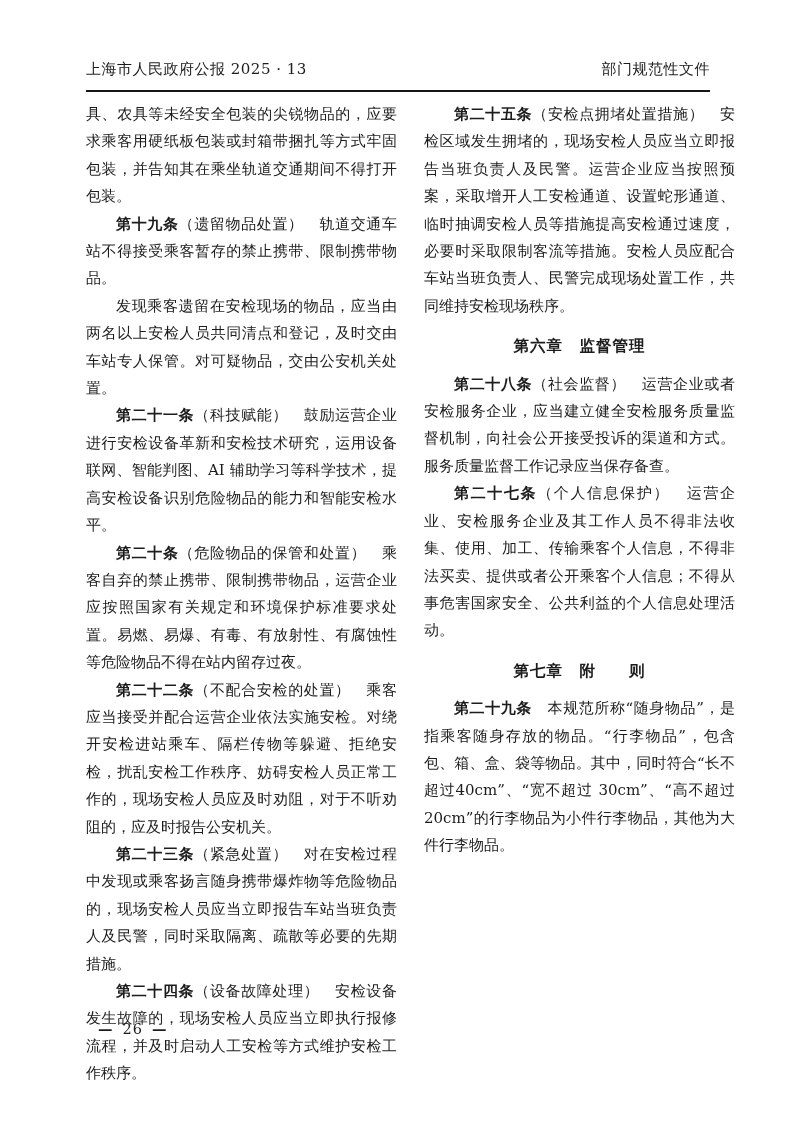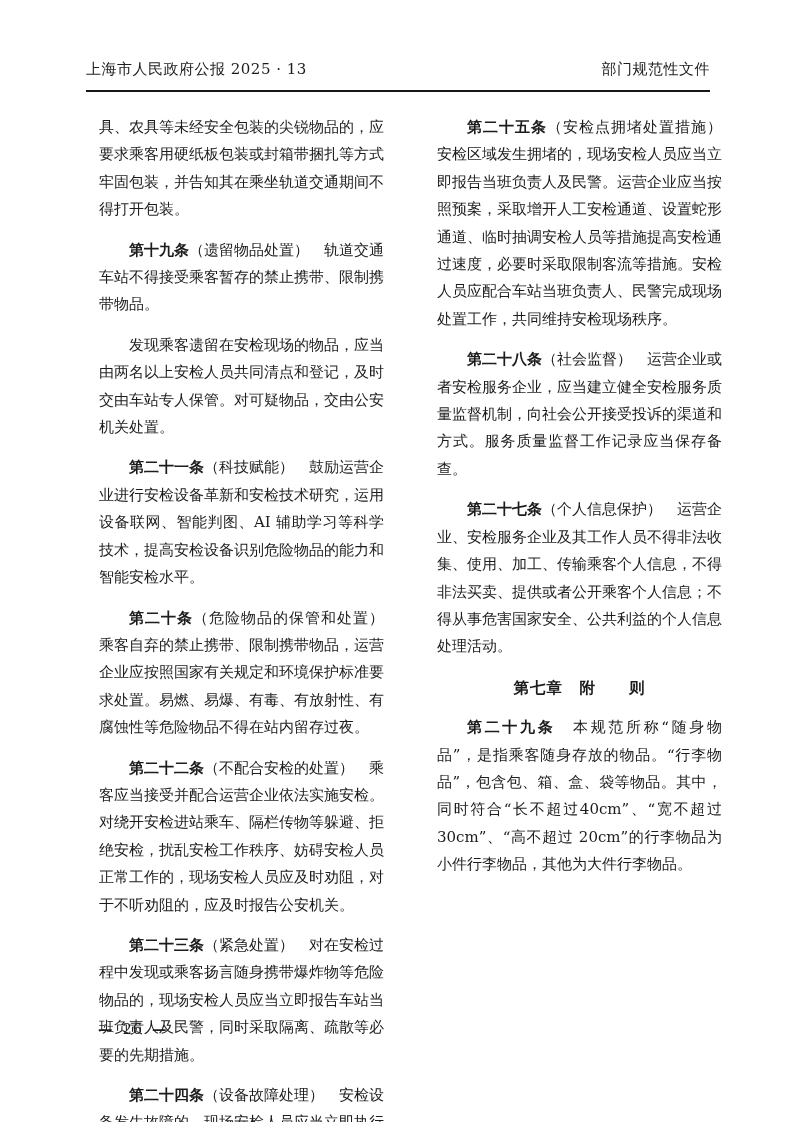--- a/index.html
+++ b/index.html
@@ -41,21 +41,21 @@
     top: 101px;
     width: 311px;
     font-size: 15px;
     line-height: 27.4px;
     text-align: justify;
     text-justify: inter-character;
   }
   #col-left  { left: 86px; }
   #col-right { left: 424px; }
   .column p {
-    margin: 13px;
+    margin: 0;
     text-indent: 2em;
   }
   .column p.cont {
     text-indent: 0;
   }
   .column p.chapter {
     text-indent: 0;
     text-align: center;
     font-weight: bold;
     font-size: 15.5px;
@@ -92,19 +92,20 @@
     <p class="article"><span class="lead">第十九条</span>（遗留物品处置）　轨道交通车站不得接受乘客暂存的禁止携带、限制携带物品。</p>
     <p class="indent">发现乘客遗留在安检现场的物品，应当由两名以上安检人员共同清点和登记，及时交由车站专人保管。对可疑物品，交由公安机关处置。</p>
     <p class="article"><span class="lead">第二十一条</span>（科技赋能）　鼓励运营企业进行安检设备革新和安检技术研究，运用设备联网、智能判图、AI 辅助学习等科学技术，提高安检设备识别危险物品的能力和智能安检水平。</p>
     <p class="article"><span class="lead">第二十条</span>（危险物品的保管和处置）　乘客自弃的禁止携带、限制携带物品，运营企业应按照国家有关规定和环境保护标准要求处置。易燃、易爆、有毒、有放射性、有腐蚀性等危险物品不得在站内留存过夜。</p>
     <p class="article"><span class="lead">第二十二条</span>（不配合安检的处置）　乘客应当接受并配合运营企业依法实施安检。对绕开安检进站乘车、隔栏传物等躲避、拒绝安检，扰乱安检工作秩序、妨碍安检人员正常工作的，现场安检人员应及时劝阻，对于不听劝阻的，应及时报告公安机关。</p>
     <p class="article"><span class="lead">第二十三条</span>（紧急处置）　对在安检过程中发现或乘客扬言随身携带爆炸物等危险物品的，现场安检人员应当立即报告车站当班负责人及民警，同时采取隔离、疏散等必要的先期措施。</p>
     <p class="article"><span class="lead">第二十四条</span>（设备故障处理）　安检设备发生故障的，现场安检人员应当立即执行报修流程，并及时启动人工安检等方式维护安检工作秩序。</p>
   </div>
 <div class="column" id="col-right">
     <p class="article"><span class="lead">第二十五条</span>（安检点拥堵处置措施）　安检区域发生拥堵的，现场安检人员应当立即报告当班负责人及民警。运营企业应当按照预案，采取增开人工安检通道、设置蛇形通道、临时抽调安检人员等措施提高安检通过速度，必要时采取限制客流等措施。安检人员应配合车站当班负责人、民警完成现场处置工作，共同维持安检现场秩序。</p>
+    <p class="chapter">第六章　监督管理</p>
     <p class="article"><span class="lead">第二十八条</span>（社会监督）　运营企业或者安检服务企业，应当建立健全安检服务质量监督机制，向社会公开接受投诉的渠道和方式。服务质量监督工作记录应当保存备查。</p>
     <p class="article"><span class="lead">第二十七条</span>（个人信息保护）　运营企业、安检服务企业及其工作人员不得非法收集、使用、加工、传输乘客个人信息，不得非法买卖、提供或者公开乘客个人信息；不得从事危害国家安全、公共利益的个人信息处理活动。</p>
     <p class="chapter">第七章　附　　则</p>
     <p class="article"><span class="lead">第二十九条</span>　本规范所称“随身物品”，是指乘客随身存放的物品。“行李物品”，包含包、箱、盒、袋等物品。其中，同时符合“长不超过40cm”、“宽不超过 30cm”、“高不超过 20cm”的行李物品为小件行李物品，其他为大件行李物品。</p>
   </div>
 
 <div class="page-footer"><span class="dash">—</span><span>26</span><span class="dash">—</span></div>
 
 </body></html>

